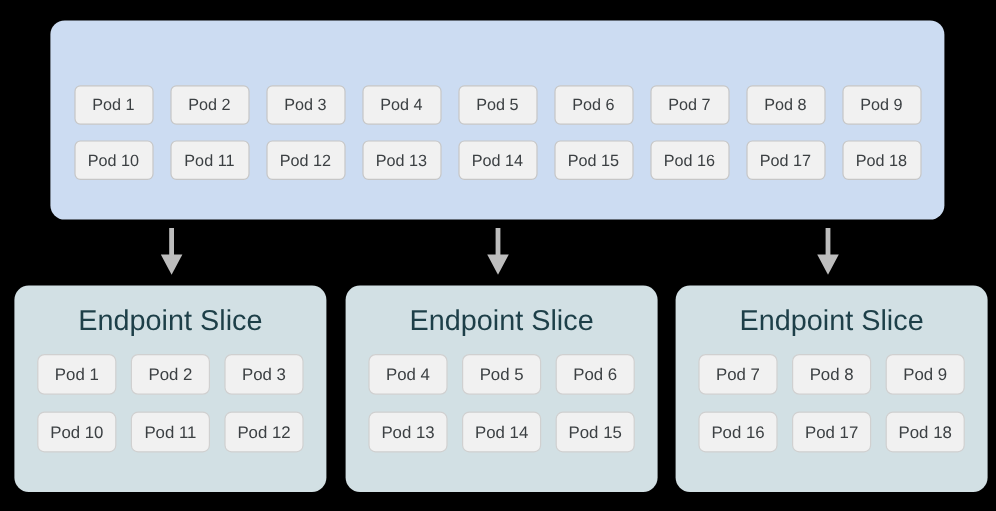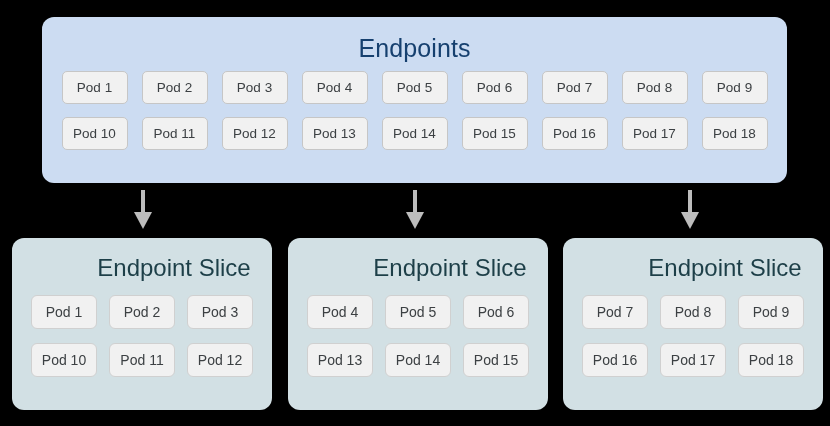--- a/index.html
+++ b/index.html
@@ -94,21 +94,20 @@
   .slice-3 { left: 563px; }
   .slice-title {
     position: absolute;
     left: 0;
     top: 16px;
     width: 100%;
     text-align: center;
     font-size: 24px;
     color: #1d3f48;
     line-height: 28px;
-    margin-left: 32px;
   }
   .slice-rows {
     position: absolute;
     left: 14px;
     right: 14px;
     top: 57px;
   }
   .slice-row {
     display: flex;
     gap: 12px;
@@ -131,21 +130,20 @@
     color: #3c4043;
     white-space: nowrap;
   }
 </style>
 </head>
 <body>
 
 <div id="canvas">
 
   <div class="endpoints-panel">
-    <div class="endpoints-title">Endpoints</div>
     <div class="endpoints-rows">
       <div class="pod-row">
         <div class="pod-chip">Pod 1</div>
         <div class="pod-chip">Pod 2</div>
         <div class="pod-chip">Pod 3</div>
         <div class="pod-chip">Pod 4</div>
         <div class="pod-chip">Pod 5</div>
         <div class="pod-chip">Pod 6</div>
         <div class="pod-chip">Pod 7</div>
         <div class="pod-chip">Pod 8</div>

